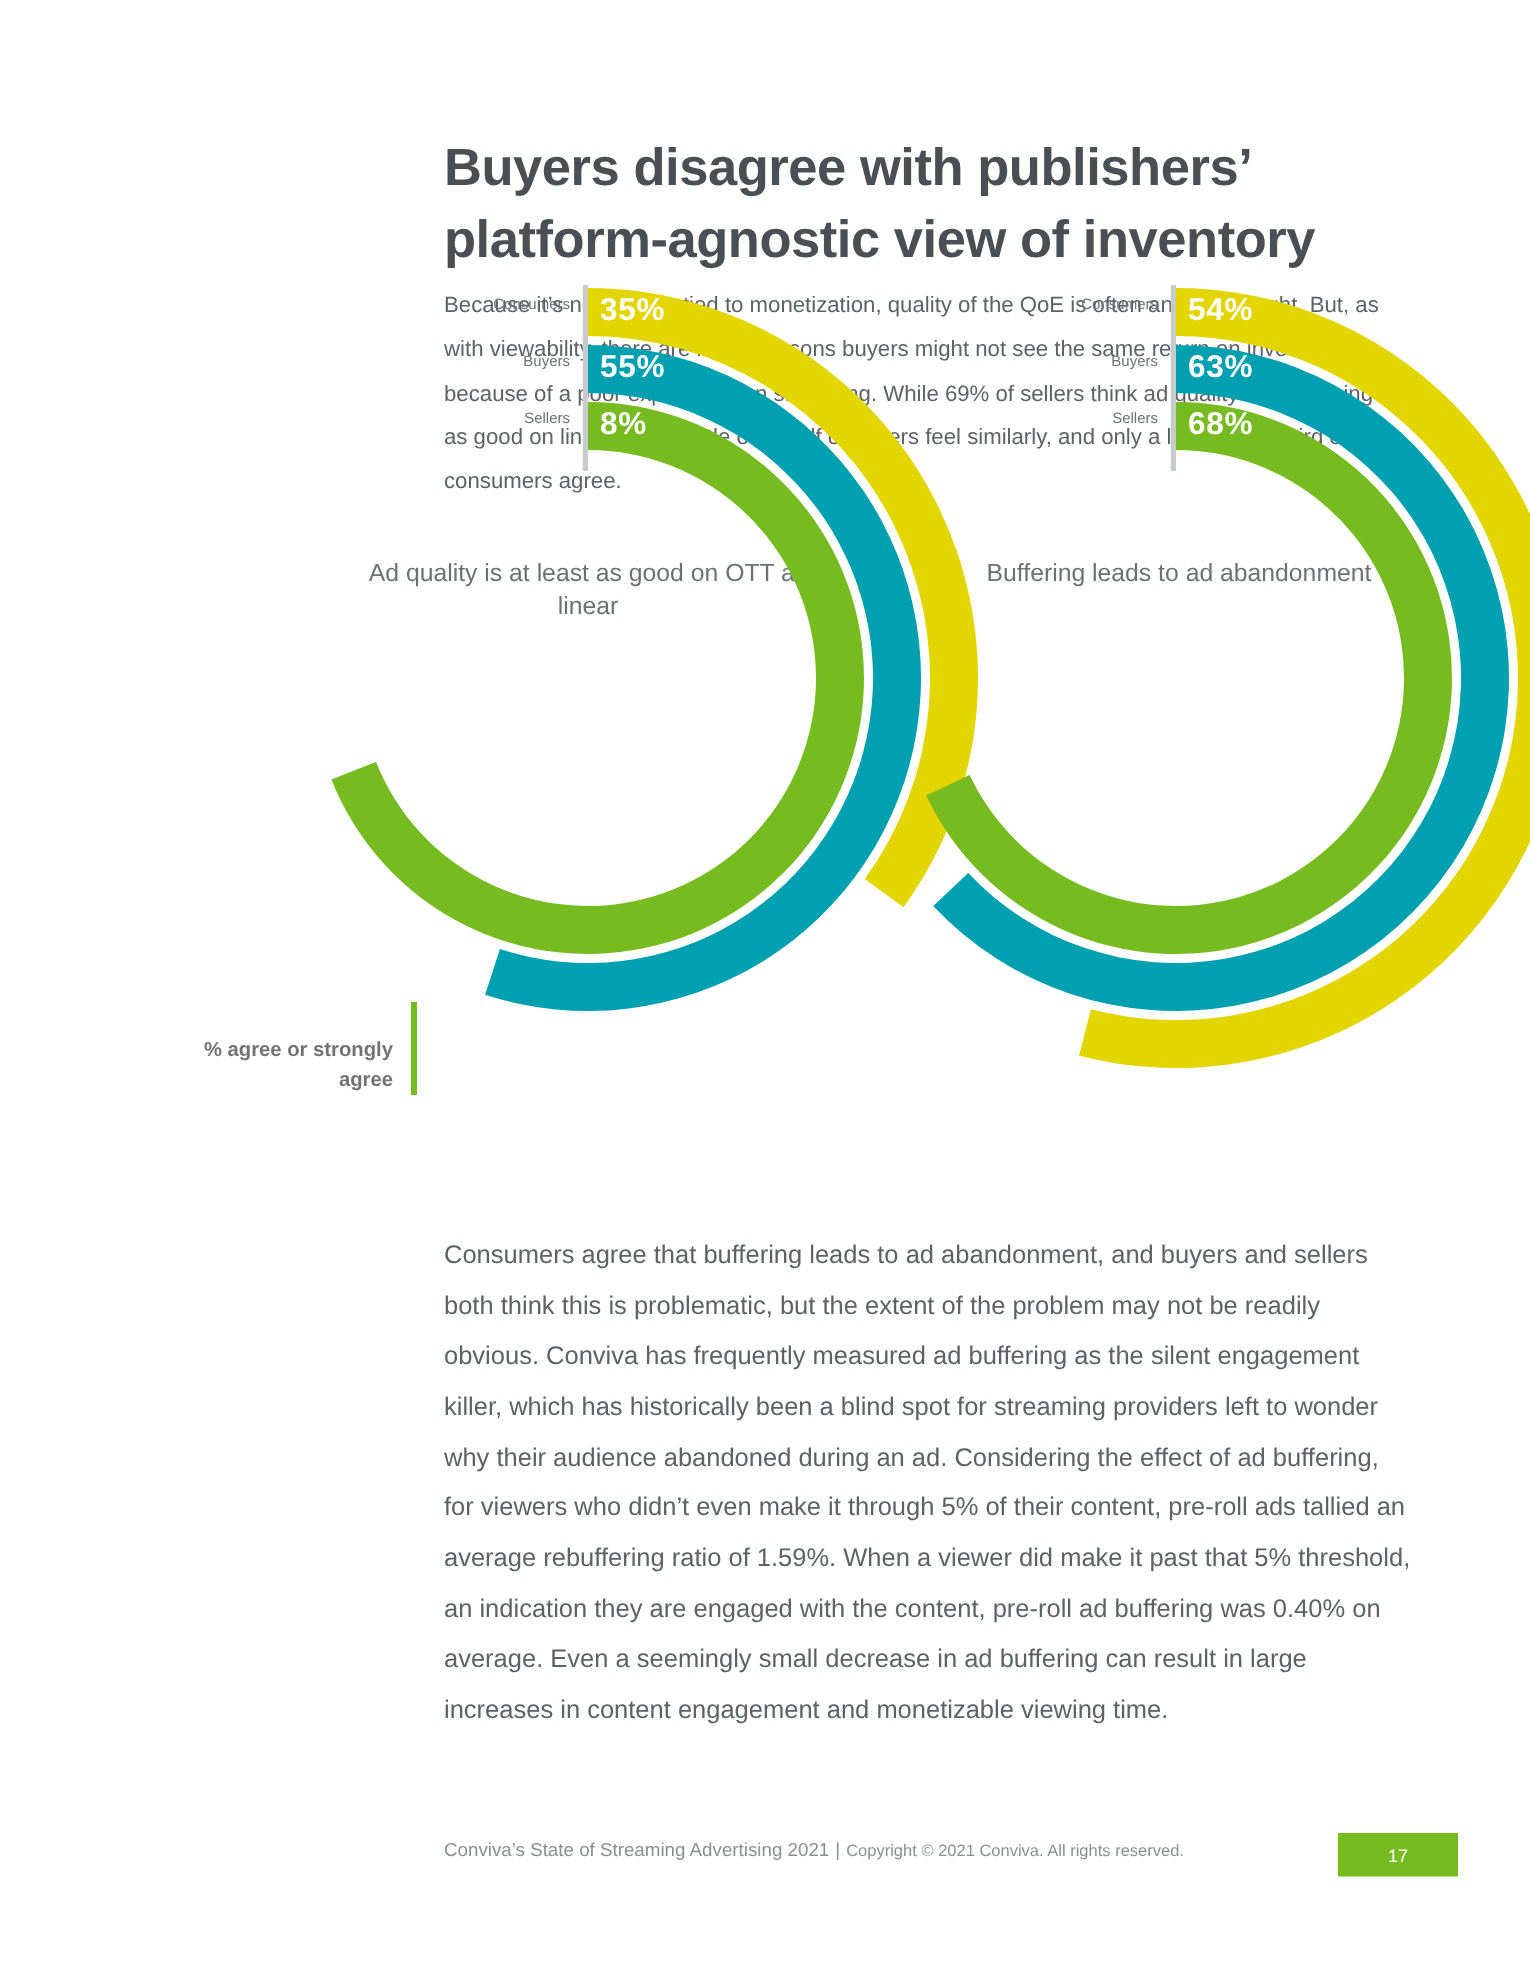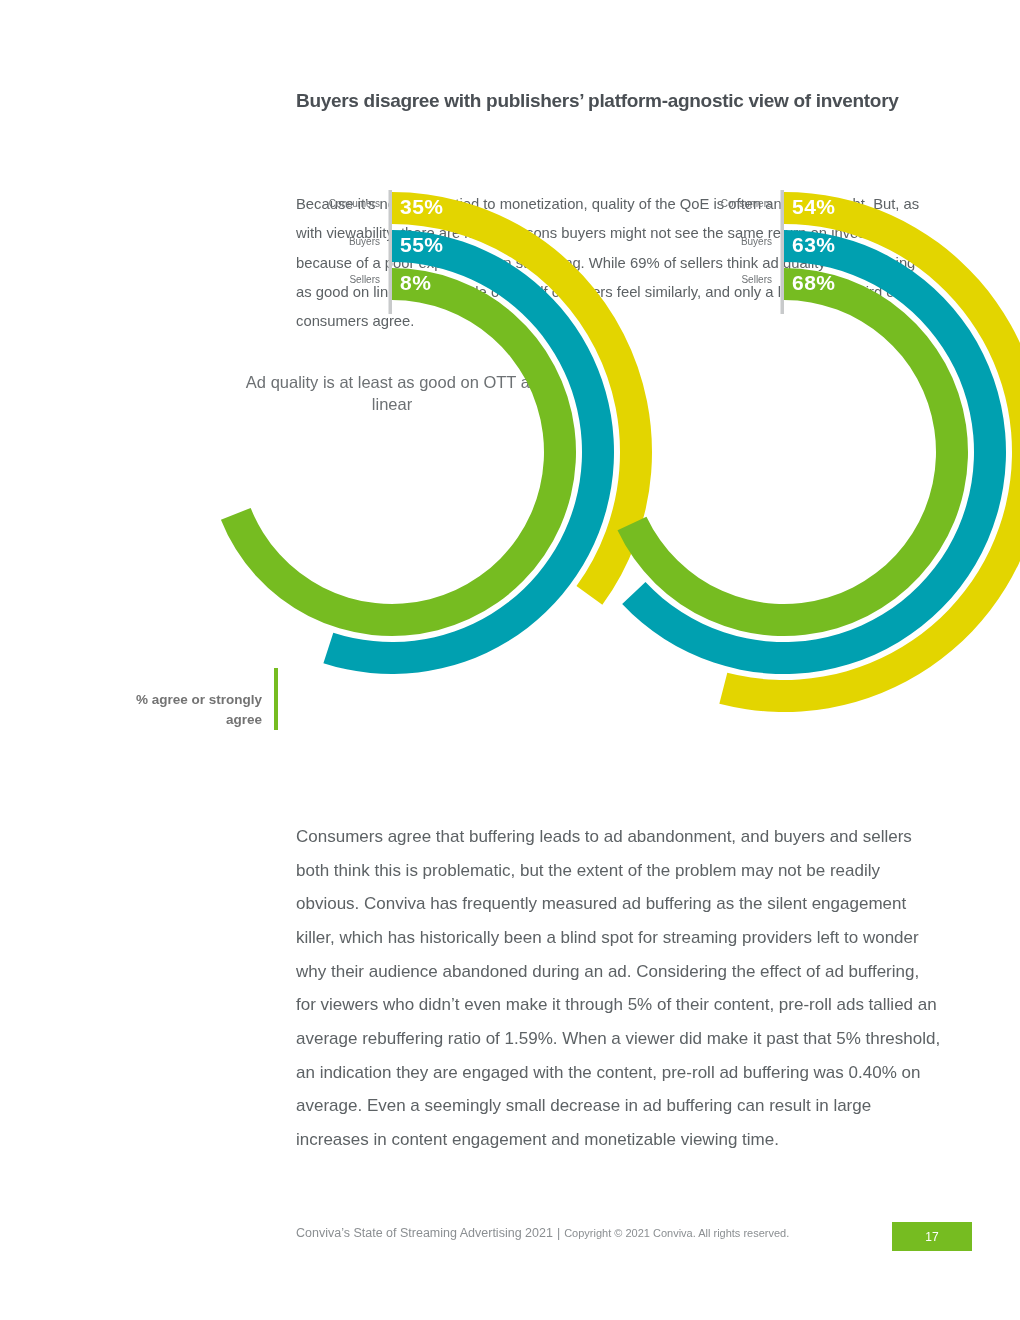--- a/index.html
+++ b/index.html
@@ -15,21 +15,21 @@
     color: #54585a;
     overflow: hidden;
   }
 
   
   .headline {
     position: absolute;
     left: 296px;
     top: 88px;
     width: 660px;
-    font-size: 19px;
+    font-size: 35px;
     font-weight: bold;
     line-height: 1.38;
     letter-spacing: -0.3px;
     color: #4a4f54;
   }
 
   
   .intro {
     position: absolute;
     left: 296px;
@@ -175,20 +175,21 @@
 </head>
 <body>
 
 <div class="headline">Buyers disagree with publishers’ platform-agnostic view of inventory</div>
 
 <div class="intro">Because it’s not directly tied to monetization, quality of the QoE is often an afterthought. But, as with viewability, there are many reasons buyers might not see the same return on investments because of a poor experience on streaming. While 69% of sellers think ad quality on streaming is as good on linear, only a little over half of buyers feel similarly, and only a little over a third of consumers agree.</div>
 
 <div class="chart-area">
 
   <div class="chart-title" id="chart1-title">Ad quality is at least as good on OTT as linear</div>
+  <div class="chart-title" id="chart2-title">Buffering leads to ad abandonment</div>
 
   <svg class="radial-svg" id="radial-svg" viewBox="0 0 1020 420">
       <rect x="388.5" y="-170" width="3.5" height="124" fill="#c8cacb"></rect>
       <path d="M 392 -168 A 260 260 0 0 1 602.3444185374864 244.82416559604295 L 576.4558747174881 226.01503752268383 A 228 228 0 0 0 392 -136 Z" fill="#e3d500"></path>
       <path d="M 392 -130 A 222 222 0 1 1 323.3982272487616 303.13454661752405 L 333.2867710687599 272.70073809607914 A 190 190 0 1 0 392 -98 Z" fill="#00a0b0"></path>
       <path d="M 392 -92 A 184 184 0 1 1 220.9211265965618 159.73491769398083 L 250.67397414498583 147.95493200807113 A 152 152 0 1 0 392 -60 Z" fill="#76bc21"></path>
       <rect x="780.5" y="-170" width="3.5" height="124" fill="#c8cacb"></rect>
       <path d="M 784 -168 A 260 260 0 1 1 719.3406293371378 343.8316218934441 L 727.2987057264131 312.8369607373279 A 228 228 0 1 0 784 -136 Z" fill="#e3d500"></path>
       <path d="M 784 -130 A 222 222 0 1 1 622.1689647124466 243.96945751616886 L 645.4959607899318 222.0639501264508 A 190 190 0 1 0 784 -98 Z" fill="#00a0b0"></path>
       <path d="M 784 -92 A 184 184 0 1 1 617.5118223462524 170.34338964797334 L 646.466288025165 156.71845231789104 A 152 152 0 1 0 784 -60 Z" fill="#76bc21"></path>

